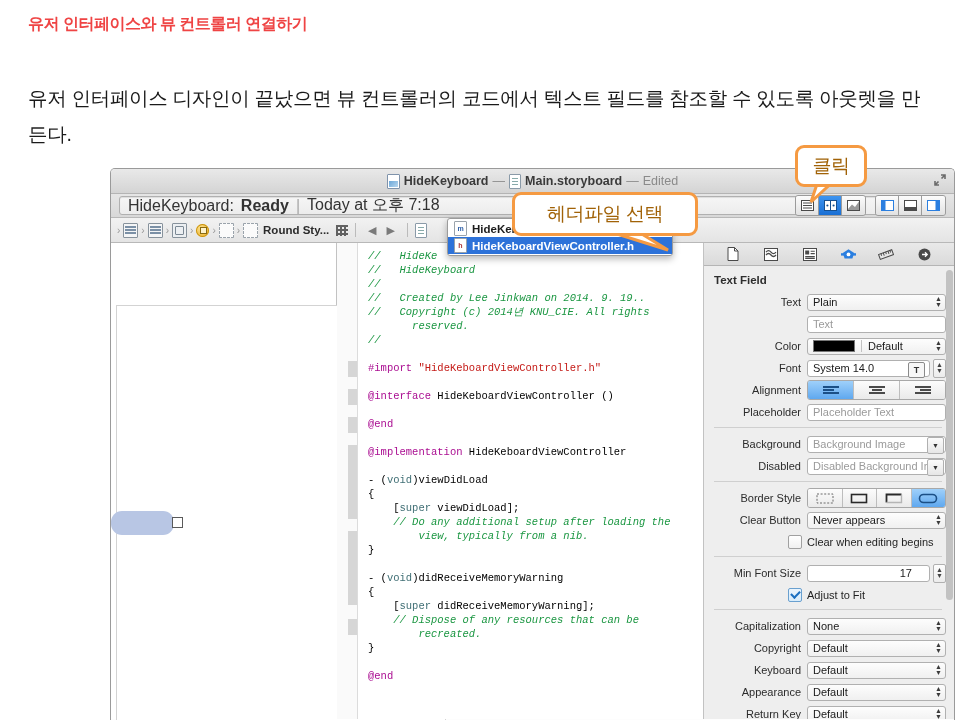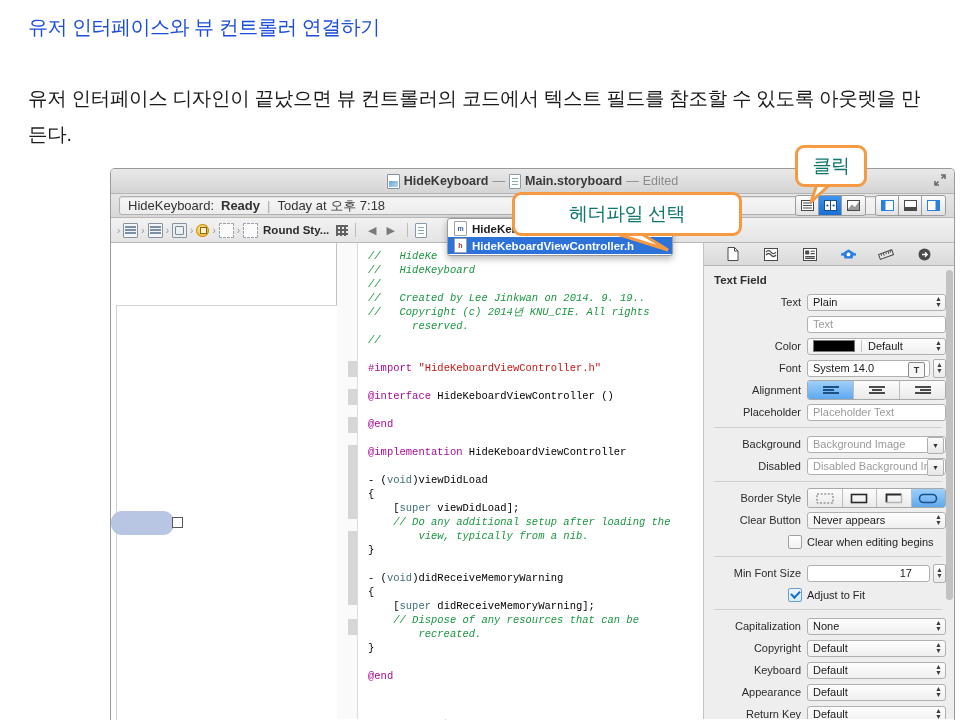--- a/index.html
+++ b/index.html
@@ -8,22 +8,22 @@
     background:#ffffff;
     font-family:"Liberation Sans","DejaVu Sans",sans-serif;
     color:#000;
     overflow:hidden;
     position:relative;
   }
 
   
   .doc-title{
     position:absolute;left:28px;top:14px;
-    font-size:20px;font-weight:normal;letter-spacing:-0.5px;
-    color:#1d4ed8;white-space:nowrap;
+    font-size:16px;font-weight:bold;letter-spacing:-0.5px;
+    color:#ef4444;white-space:nowrap;
   }
   .doc-body{
     position:absolute;left:28px;top:80px;width:905px;
     font-size:19.5px;line-height:36px;color:#1a1a1a;
     letter-spacing:-0.3px;
   }
 
   
   .xcode{
     position:absolute;left:110px;top:168px;width:845px;height:552px;
@@ -73,21 +73,21 @@
     height:23px;
     background:linear-gradient(to bottom,#e6e6e6,#d8d8d8);
     border-bottom:1px solid #b8b8b8;
     display:flex;align-items:center;padding:0 8px;
   }
   .status-pill{
     flex:1;height:17px;
     background:linear-gradient(to bottom,#f6f6f6,#ececec);
     border:1px solid #b0b0b0;border-radius:3px;
     display:flex;align-items:center;padding:0 8px;gap:7px;
-    font-size:13px;color:#333;
+    font-size:16px;color:#333;
     box-shadow:inset 0 1px 1px rgba(0,0,0,.10);
   }
   .status-pill b{font-weight:bold;}
   .status-pill .vsep{color:#a8a8a8;}
 
   
   .toolbar-right{
     position:absolute;right:8px;top:25px;height:22px;
     display:flex;align-items:center;gap:9px;
   }
@@ -285,26 +285,26 @@
     font-size:7px;font-weight:bold;flex:none;
   }
   .ddic.m{color:#2d5fa8;}
   .ddic.h{color:#a33;}
 
   
   .callout{
     position:absolute;z-index:60;
     background:#fff;border:3px solid #f59a42;border-radius:9px;
     display:flex;align-items:center;justify-content:center;
-    font-size:19px;color:#0f766e;letter-spacing:-0.5px;
+    font-size:19px;color:#a16207;letter-spacing:-0.5px;
     box-sizing:border-box;
     text-align:center;
   }
   .co1{left:795px;top:145px;width:72px;height:42px;}
-  .co2{left:512px;top:192px;width:230px;height:44px;}
+  .co2{left:512px;top:192px;width:186px;height:44px;}
   .tail{position:absolute;width:0;height:0;z-index:59;}
 </style>
 </head>
 <body>
 
 <div class="doc-title">유저 인터페이스와 뷰 컨트롤러 연결하기</div>
 <div class="doc-body">유저 인터페이스 디자인이 끝났으면 뷰 컨트롤러의 코드에서 텍스트 필드를 참조할 수 있도록 아웃렛을 만든다.</div>
 
 <div class="xcode">
 

